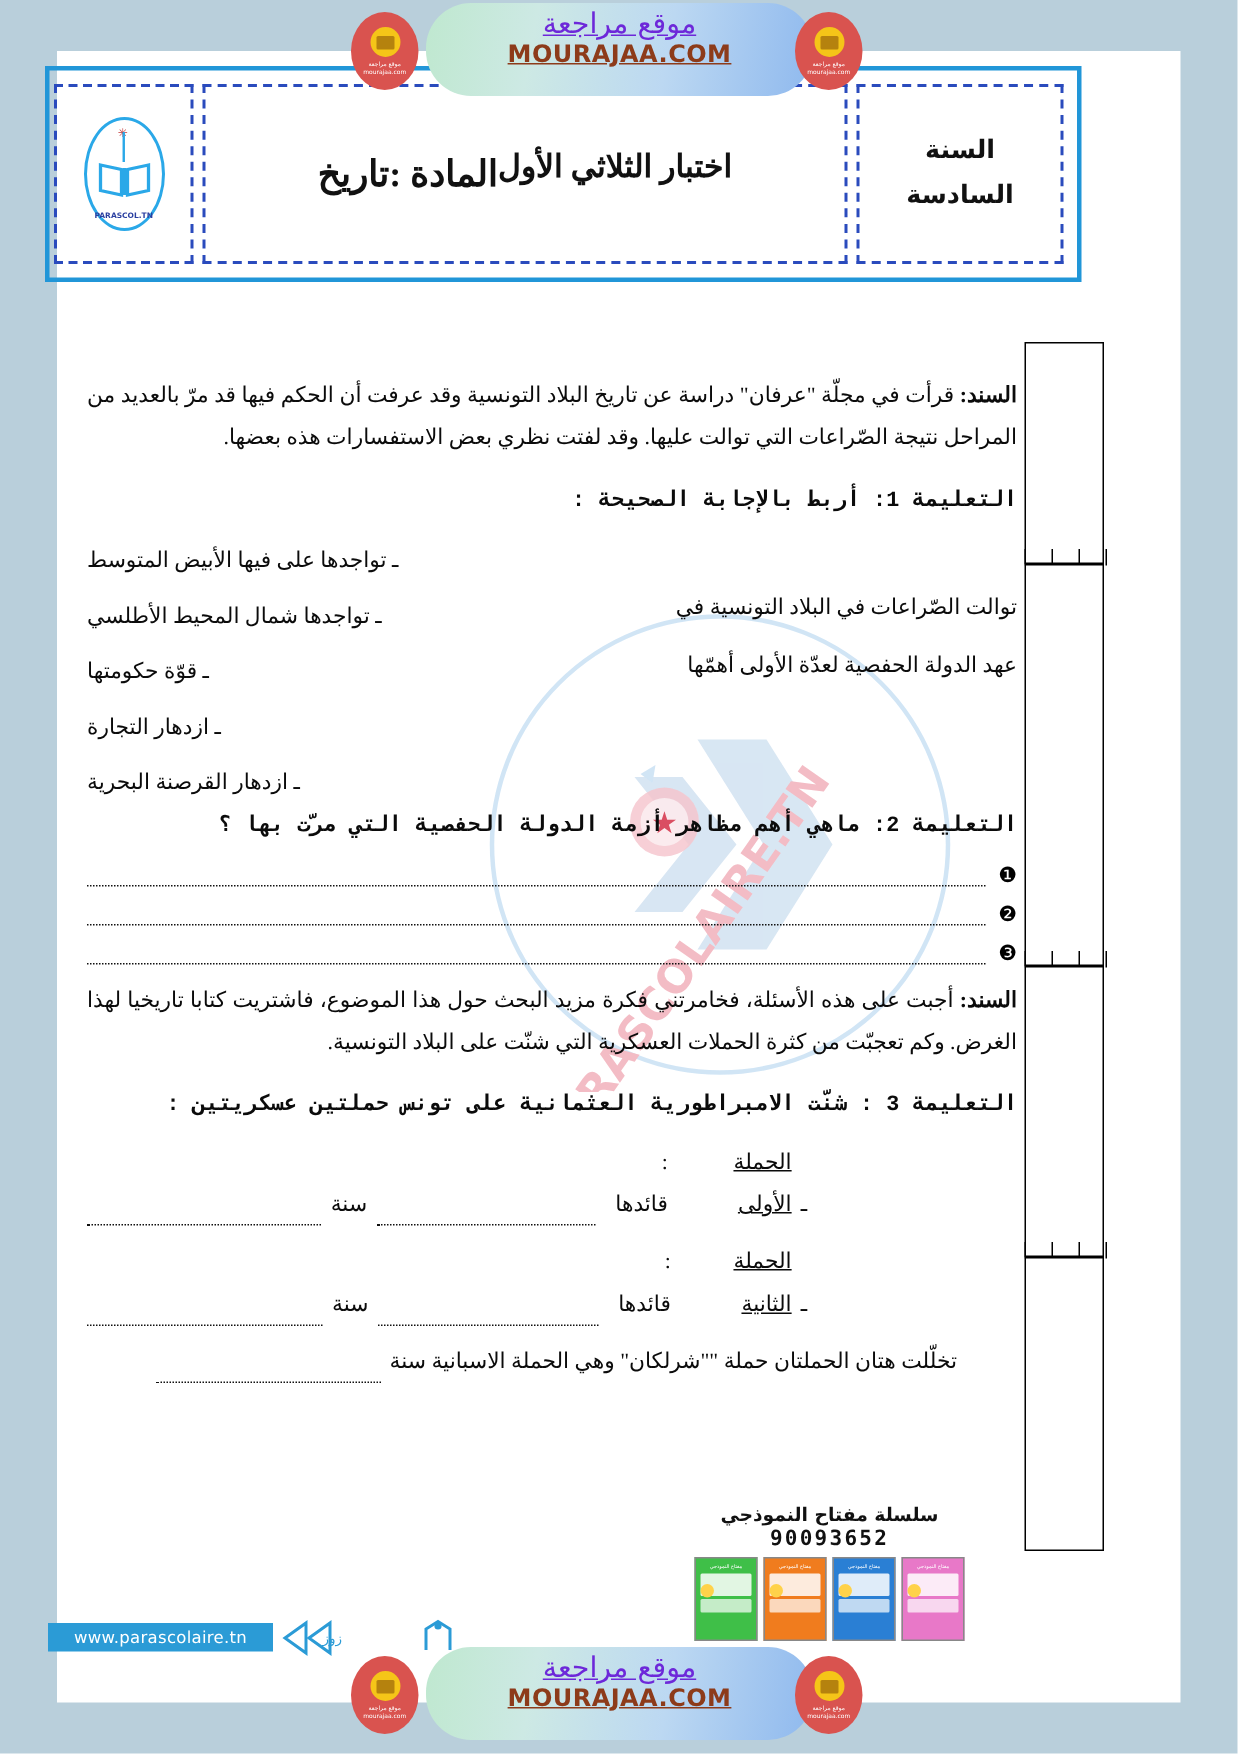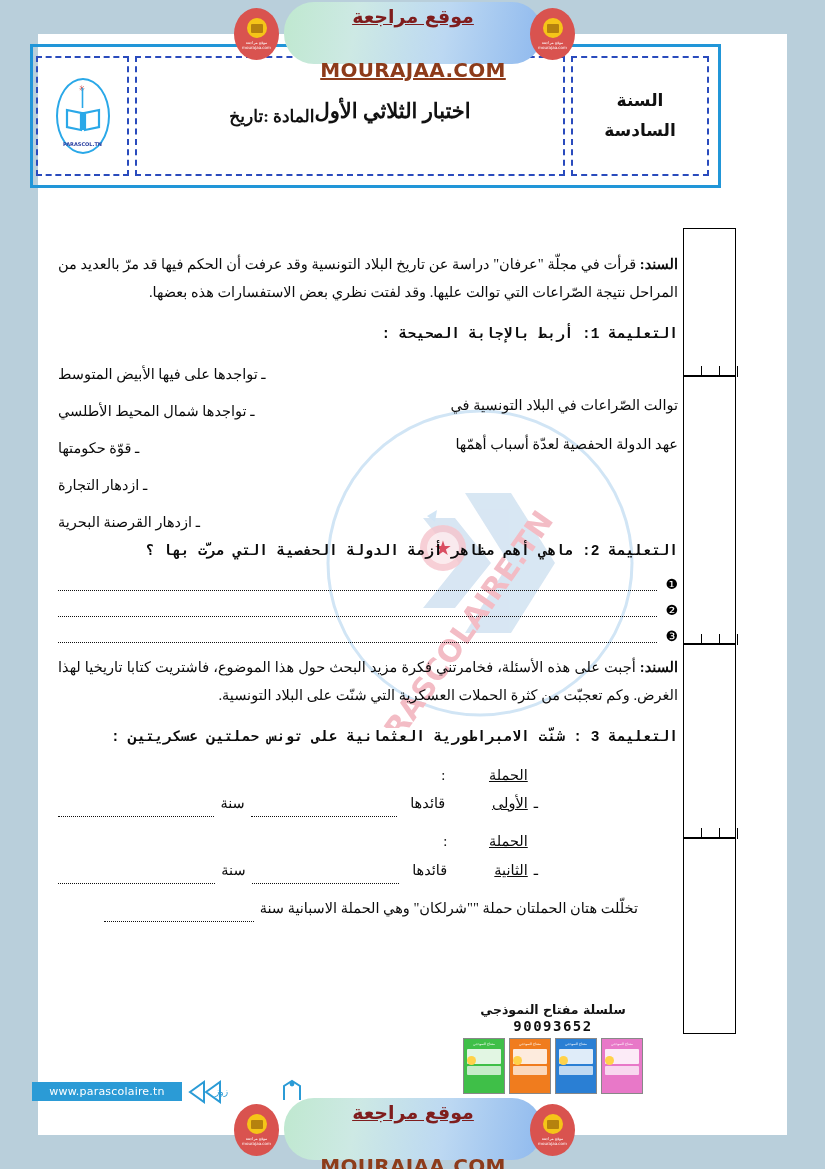--- a/index.html
+++ b/index.html
@@ -31,28 +31,27 @@
     background:linear-gradient(100deg,#bfe8cf 0%,#cde9e4 28%,#bcd8f2 62%,#8fb9ee 100%);
   }
   .promo.bottom .promo-pill{left:284px;top:14px;}
   .promo-txt{
     position:absolute;left:284px;top:6px;width:258px;
     text-align:center;line-height:1.12;
     font-family:"DejaVu Sans","Liberation Sans",sans-serif;
   }
   .promo.bottom .promo-txt{top:18px;}
   .promo-ar{
-    font-size:19px;font-weight:bold;color:#7f1d1d;
+    font-size:19px;font-weight:normal;color:#6d28d9;
     text-decoration:underline;display:block;
   }
   .promo-en{
-    font-size:20px;font-weight:bold;color:#8d3b1a;
+    font-size:16px;font-weight:bold;color:#8d3b1a;
     text-decoration:underline;display:block;letter-spacing:.3px;
     direction:ltr;
-    margin-top:32px;
   }
   .badge{
     position:absolute;width:45px;height:52px;border-radius:50%;
     background:#d9534f;top:8px;
     display:flex;flex-direction:column;align-items:center;justify-content:center;
   }
   .badge.l{left:234px;}
   .badge.r{left:530px;}
   .promo.bottom .badge{top:20px;}
   .promo.bottom .badge.r{left:530px;}
@@ -91,21 +90,21 @@
     display:flex;align-items:center;justify-content:center;
   }
   #hc-year{right:9px;width:138px;}
   #hc-title{right:153px;width:430px;flex-direction:row;}
   #hc-logo{right:589px;width:93px;}
   .year-t{
     font-size:17px;font-weight:bold;color:#111;line-height:1.75;text-align:center;
     font-family:"DejaVu Sans","Liberation Sans",sans-serif;
   }
   .ex-t1{font-size:21px;font-weight:bold;color:#111;margin-bottom:9px;}
-  .ex-t2{font-size:17px;font-weight:bold;color:#111;}
+  .ex-t2{font-size:24px;font-weight:bold;color:#111;}
 
   
   .logo-oval{
     width:50px;height:72px;border:2px solid #2aa8e8;border-radius:50%;
     position:relative;background:#fff;
   }
   .logo-book{
     position:absolute;left:7px;top:26px;width:36px;height:26px;
   }
   .logo-plant{
@@ -290,21 +289,21 @@
   <p class="para">
     <span class="lbl">السند:</span>
     <span>قرأت في مجلّة "عرفان" دراسة عن تاريخ البلاد التونسية وقد عرفت أن الحكم فيها قد مرّ بالعديد من المراحل نتيجة الصّراعات التي توالت عليها. وقد لفتت نظري بعض الاستفسارات هذه بعضها.</span>
   </p>
 
   <p class="instr">التعليمة 1: أربط بالإجابة الصحيحة :</p>
 
   <div class="match">
     <div class="m-right">
       <div>توالت الصّراعات في البلاد التونسية في</div>
-      <div>عهد الدولة الحفصية لعدّة أسباب أهمّها</div>
+      <div>عهد الدولة الحفصية لعدّة الأولى أهمّها</div>
     </div>
     <div class="m-left">
       <div>ـ تواجدها على فيها الأبيض المتوسط</div>
       <div>ـ تواجدها شمال المحيط الأطلسي</div>
       <div>ـ قوّة حكومتها</div>
       <div>ـ ازدهار التجارة</div>
       <div>ـ ازدهار القرصنة البحرية</div>
     </div>
   </div>
 

